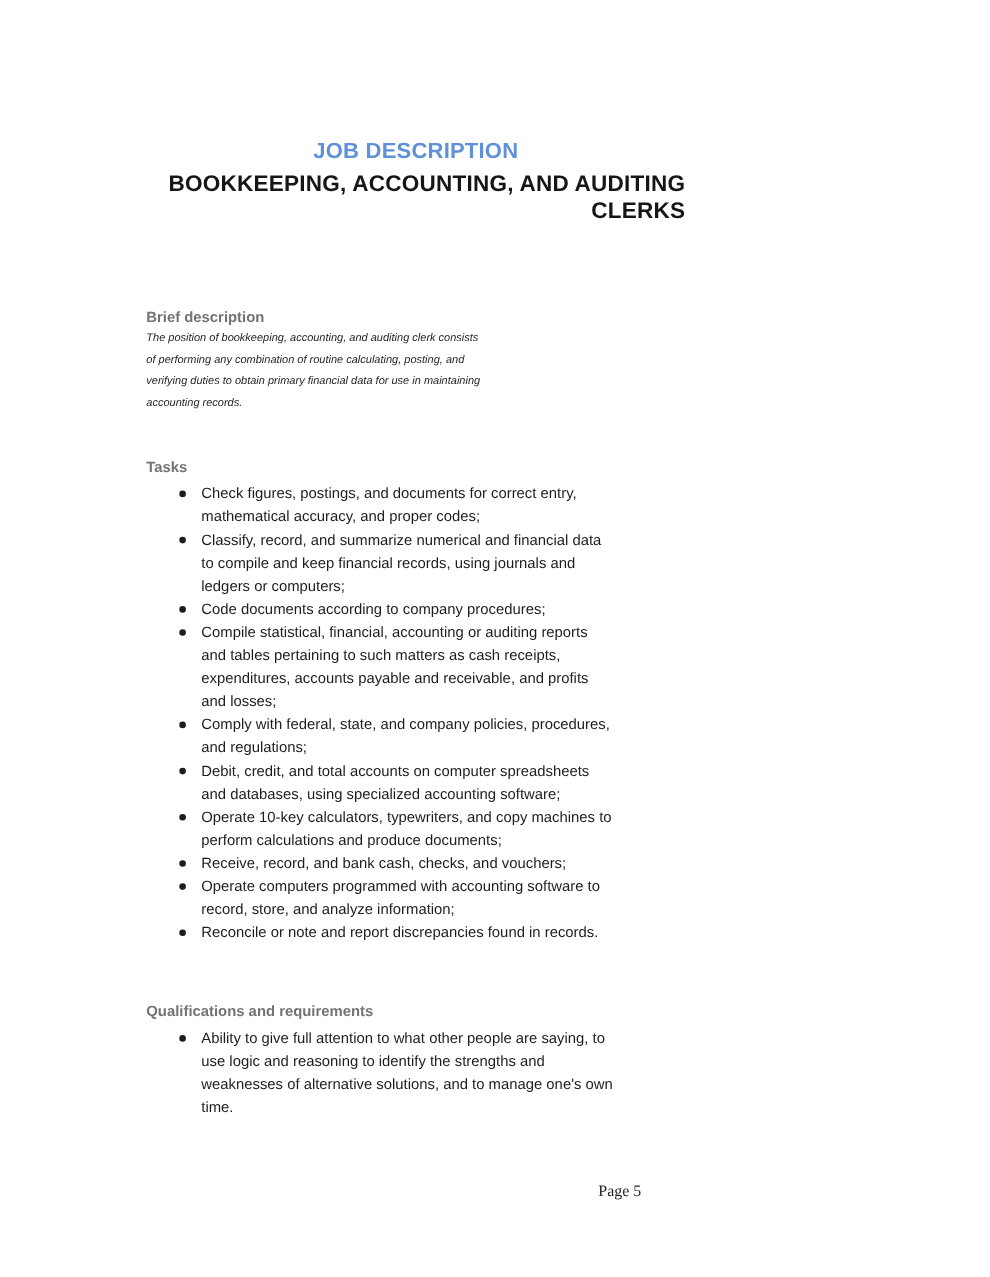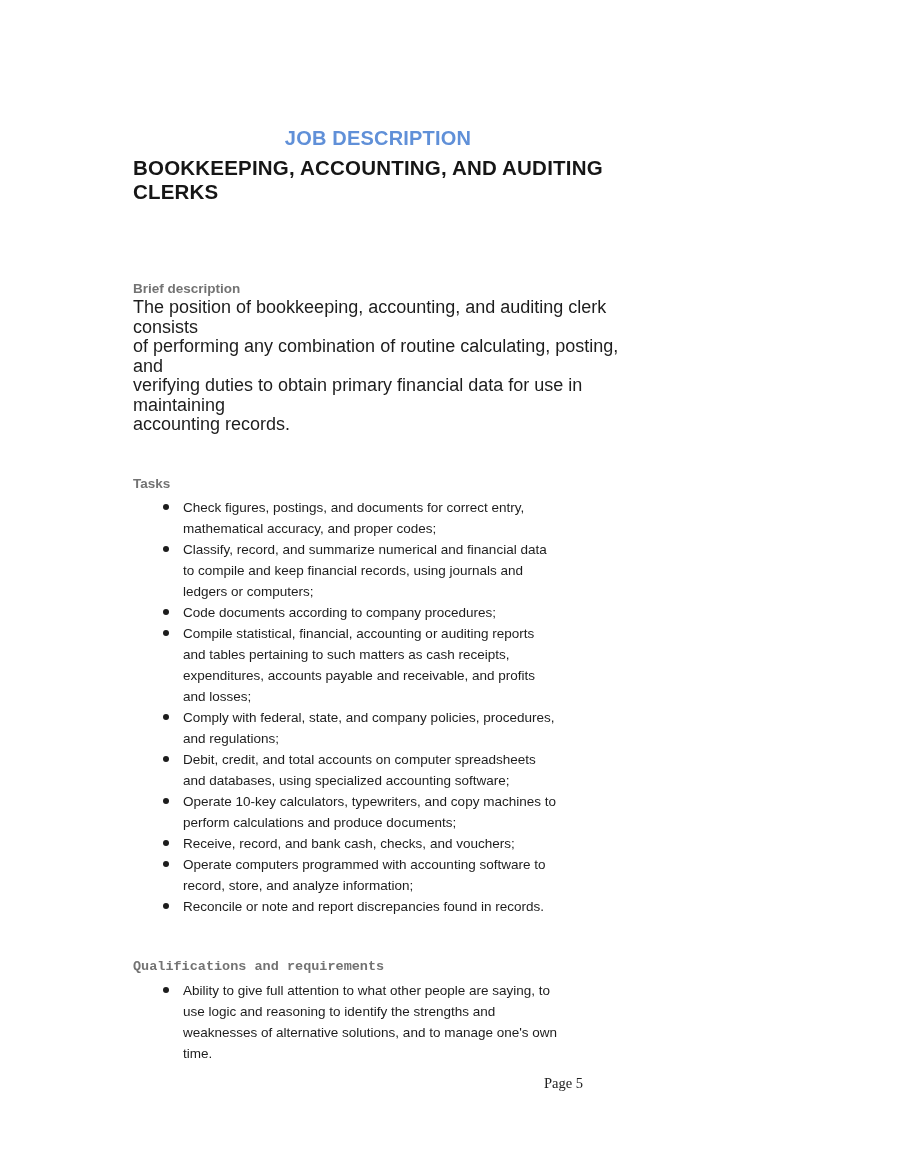--- a/index.html
+++ b/index.html
@@ -28,40 +28,41 @@
     line-height: 23px;
     font-weight: bold;
     text-align: center;
     letter-spacing: 0.2px;
   }
   .doc-title {
     margin: 6px 0 0 0;
     font-size: 20.5px;
     line-height: 24px;
     font-weight: bold;
-    text-align: left;
+    text-align: right;
     color: #161616;
     white-space: pre-line;
     letter-spacing: 0.2px;
   }
   .section-heading {
     margin: 0;
     font-size: 13.5px;
     line-height: 19px;
     font-weight: bold;
     color: #737373;
   }
   .heading-brief { margin-top: 75px; }
   .heading-tasks { margin-top: 39px; }
-  .heading-quals { margin-top: 40px; font-family: Liberation Mono, monospace; }
+  .heading-quals { margin-top: 52px; }
   .body-par {
     margin: 0;
-    font-size: 18px;
+    font-size: 10px;
     line-height: 19.5px;
     white-space: pre-line;
+    font-style: italic;
   }
   ul.bullet-list {
     margin: 4px 0 0 0;
     padding: 0;
     list-style: none;
   }
   ul.bullet-list li {
     position: relative;
     padding-left: 50px;
     font-size: 13.5px;

